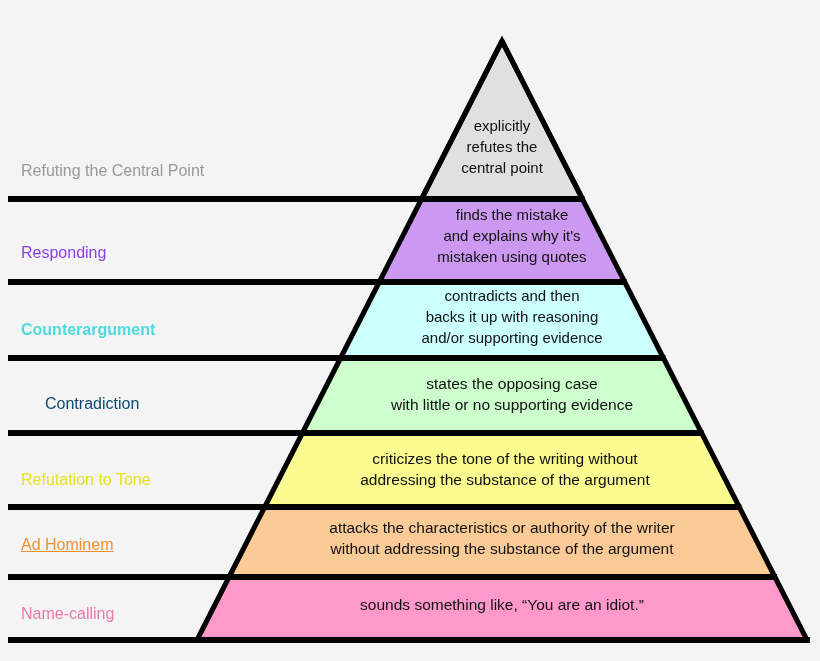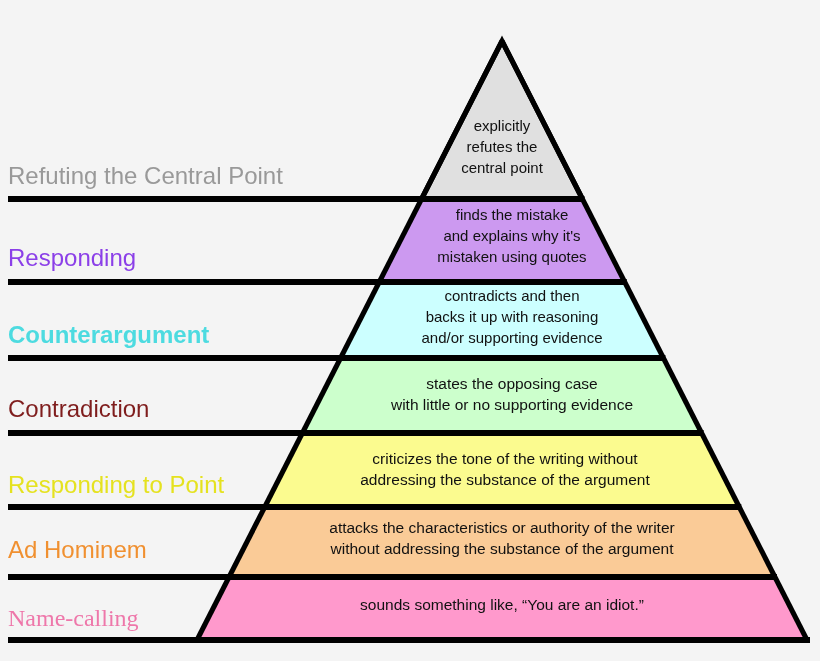--- a/index.html
+++ b/index.html
@@ -21,22 +21,22 @@
   }
   #pyramid-svg {
     position: absolute;
     left: 0;
     top: 0;
     width: 820px;
     height: 661px;
   }
   .tier-label {
     position: absolute;
-    left: 8px;
-    font-size: 24px;
+    left: 21px;
+    font-size: 16px;
     font-family: "Liberation Sans", sans-serif;
     white-space: nowrap;
     letter-spacing: 0px;
   }
   .band-text {
     font-family: "Liberation Sans", sans-serif;
     font-size: 15.5px;
     fill: #111111;
     text-anchor: middle;
   }
@@ -102,19 +102,19 @@
         <text x="502" y="533" class="band-text">attacks the characteristics or authority of the writer</text>
         <text x="502" y="554" class="band-text">without addressing the substance of the argument</text>
         <text x="502" y="610" class="band-text">sounds something like, “You are an idiot.”</text>
       </g>
   </svg>
 
   <div id="tier-labels">
       <div class="tier-label" style="top: 162px; color: rgb(153, 153, 153);">Refuting the Central Point</div>
       <div class="tier-label" style="top: 244px; color: rgb(139, 63, 232);">Responding</div>
       <div class="tier-label" style="top: 321px; color: rgb(77, 219, 224); font-weight: bold;">Counterargument</div>
-      <div class="tier-label" style="top: 395px; color: #7f1d1d;">Contradiction</div>
-      <div class="tier-label" style="top: 471px; color: rgb(229, 226, 31);">Responding to Point</div>
-      <div class="tier-label" style="top: 536px; color: rgb(240, 144, 48);">Ad Hominem</div>
-      <div class="tier-label" style="top: 605px; color: rgb(238, 119, 170); font-family: Liberation Serif, serif;">Name-calling</div>
+      <div class="tier-label" style="top: 395px; color: #0c4a6e; margin-left: 24px;">Contradiction</div>
+      <div class="tier-label" style="top: 471px; color: rgb(229, 226, 31);">Refutation to Tone</div>
+      <div class="tier-label" style="top: 536px; color: rgb(240, 144, 48); text-decoration: underline;">Ad Hominem</div>
+      <div class="tier-label" style="top: 605px; color: rgb(238, 119, 170);">Name-calling</div>
     </div>
 
 </div>
 
 </body></html>

